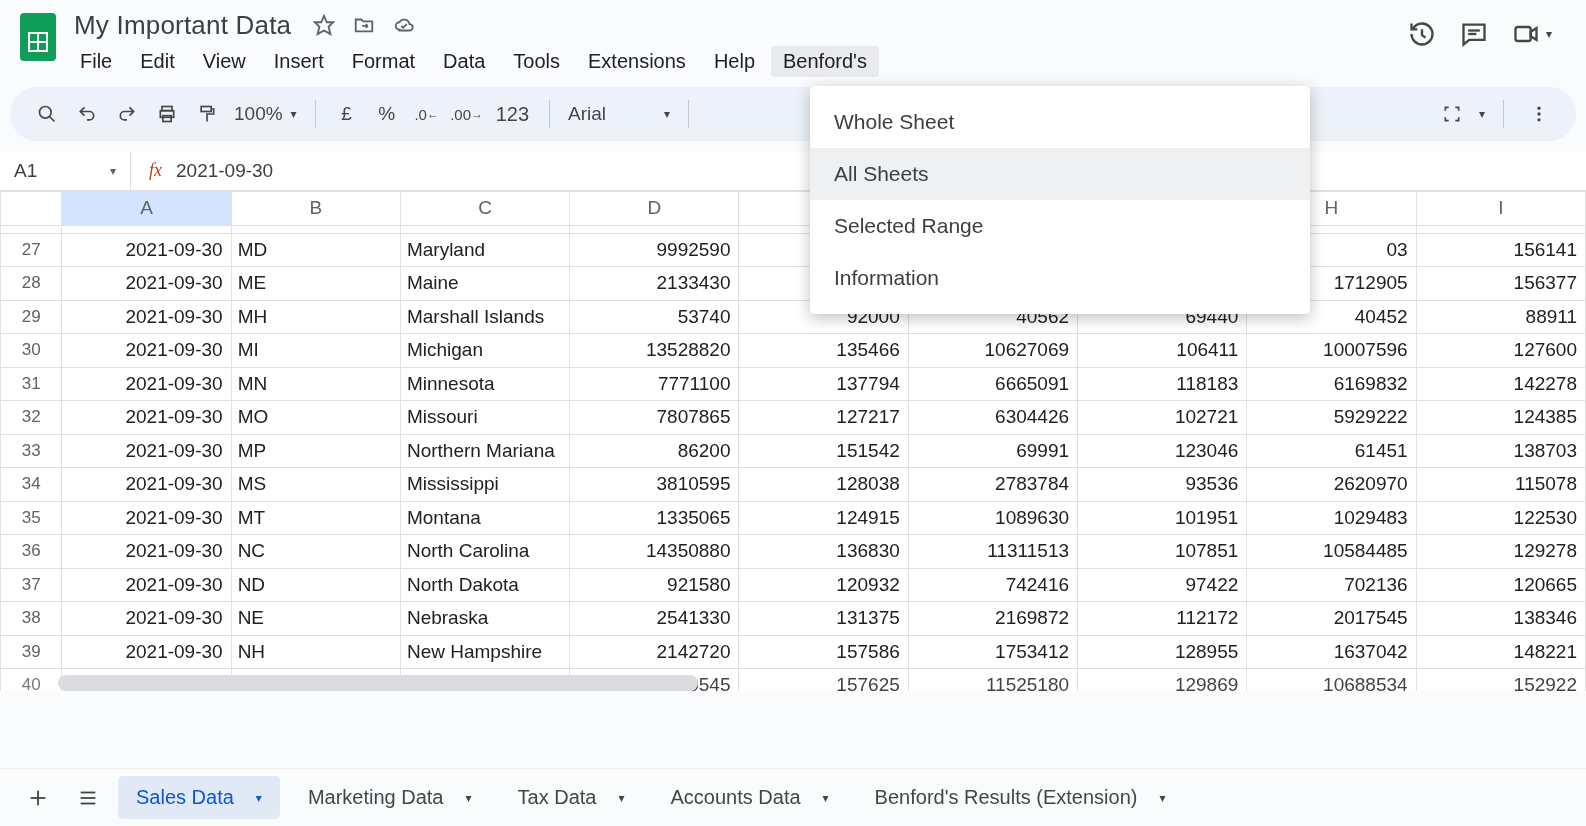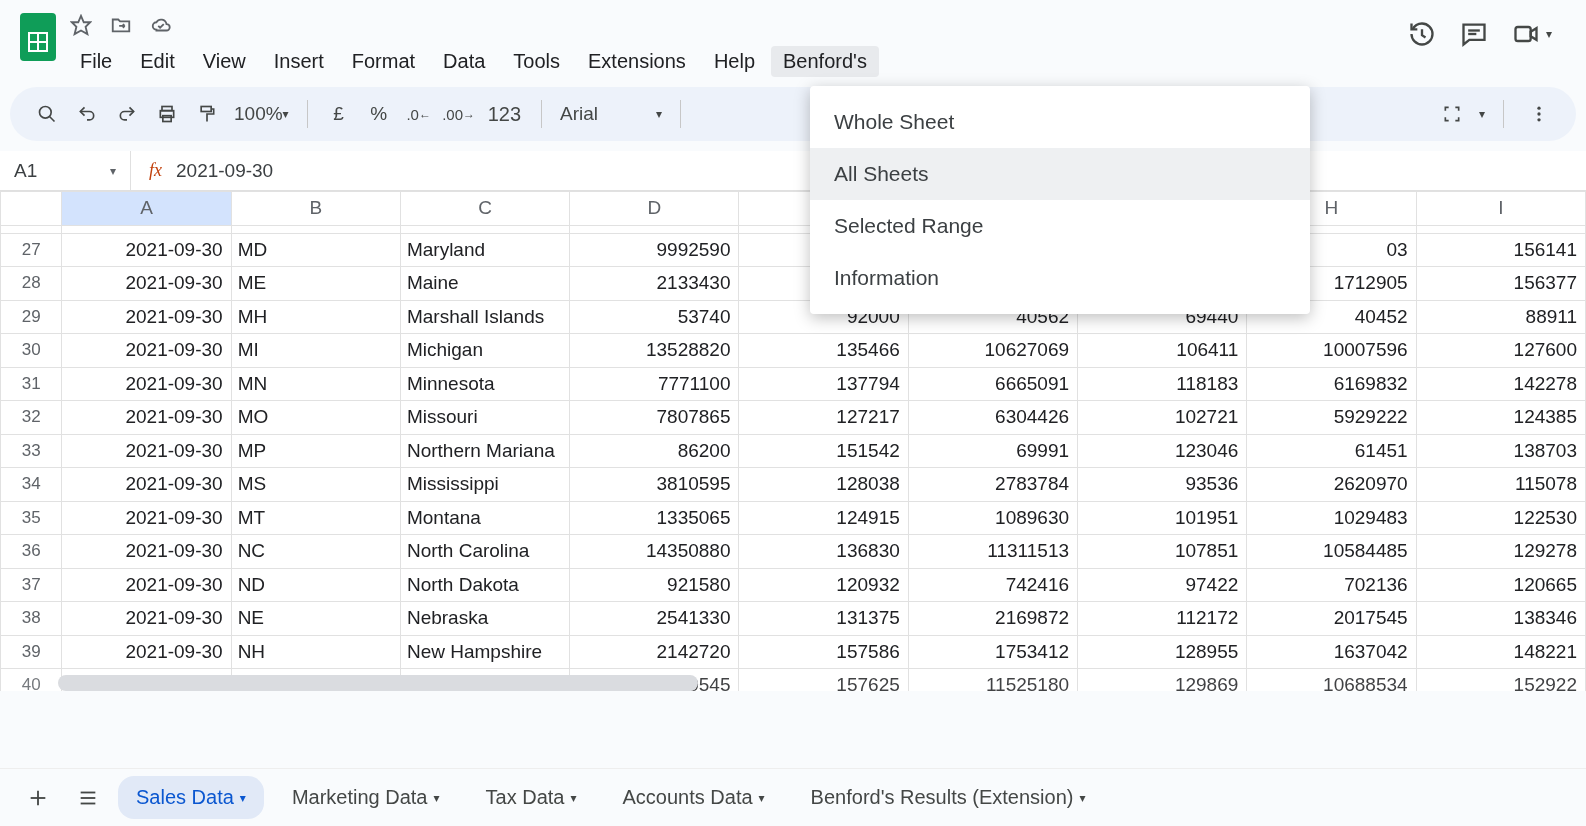--- a/index.html
+++ b/index.html
@@ -14,21 +14,21 @@
   .menubar { display:flex; gap:4px; padding:4px 0 10px 0;}
   .menu-item { font-size:20px; color:#202124; padding:4px 12px; border-radius:4px; cursor:pointer;}
   .menu-item.active { background:#e8eaed;}
   .right-icons { display:flex; align-items:center; gap:24px; padding-right:18px; padding-top:12px;}
   .right-icon { color:#444746; cursor:pointer;}
   
   .toolbar-wrap { padding: 0 10px;}
   .toolbar { background:#edf2fa; border-radius:40px; height:54px; display:flex; align-items:center; padding:0 20px; gap:6px;}
   .tb-btn { color:#444746; width:34px; height:34px; display:flex; align-items:center; justify-content:center; border-radius:4px; cursor:pointer;}
   .tb-sep { width:1px; height:28px; background:#c7c7c7; margin:0 8px;}
-  .tb-text { font-size:19px; color:#444746; padding:0 4px; display:flex; align-items:center; gap:0; cursor:pointer;}
+  .tb-text { font-size:19px; color:#444746; padding:0 4px; display:flex; align-items:center; gap:8px; cursor:pointer;}
   .tb-dropdown-arrow { font-size:12px; color:#444746;}
   .tb-more-wrap{ margin-left:auto; display:flex; align-items:center; gap:10px;}
   
   .formula-row { display:flex; align-items:center; height:40px; border-bottom:1px solid #e0e0e0; background:#fff; margin-top:10px;}
   .name-box { width:130px; padding:0 14px; font-size:19px; color:#3c4043; display:flex; align-items:center; justify-content:space-between;}
   .fx { font-style:italic; font-family: Georgia, serif; color:#c2410c; font-size:18px; padding:0 14px 0 18px; border-left:1px solid #e0e0e0; height:100%; display:flex; align-items:center;}
   .formula-val { font-size:19px; color:#3c4043;}
   
   .grid-wrap { background:#fff; overflow:hidden; height:500px; position:relative;}
   table { border-collapse:collapse; width:1586px; table-layout:fixed;}
@@ -41,40 +41,41 @@
   td.c-date { text-align:right; padding:0 8px;}
   .col-A{width:160px;} .col-B{width:160px;} .col-C{width:160px;} .col-D{width:160px;} .col-E{width:160px;} .col-F{width:160px;} .col-G{width:160px;} .col-H{width:160px;} .col-I{width:160px;}
   .hscroll { position:absolute; left:58px; bottom:0; height:16px; width:640px; background:#dadce0; border-radius:8px;}
   
   .dropdown { position:absolute; top:86px; left:810px; width:500px; background:#fff; box-shadow:0 4px 16px rgba(0,0,0,0.25); border-radius:4px; padding:10px 0; z-index:50;}
   .dropdown-item { padding:14px 24px; font-size:21px; color:#3c4043; cursor:pointer;}
   .dropdown-item.hover { background:#eef0f2;}
   
   .sheets-bar { position:absolute; bottom:0; left:0; right:0; height:58px; background:#f9fbfd; display:flex; align-items:center; padding:0 18px; gap:10px; border-top:1px solid #eee;}
   .sheets-btn { color:#444746; width:40px; height:40px; display:flex; align-items:center; justify-content:center; cursor:pointer;}
-  .sheet-tab { display:flex; align-items:center; gap:6px; padding:10px 18px; font-size:20px; color:#444746; border-radius:16px; cursor:pointer; font-weight:500;}
+  .sheet-tab { display:flex; align-items:center; gap:22px; padding:10px 18px; font-size:20px; color:#444746; border-radius:5px; cursor:pointer; font-weight:500;}
   .sheet-tab.active { background:#e1e9f7; color:#0b57d0;}
   .sheet-tab .arrow{ font-size:12px;}
   
   svg { display:block;}
 </style>
 </head>
 <body>
 
 <div class="titlebar">
   <div class="logo">
     <svg width="36" height="48" viewBox="0 0 36 48">
         <rect width="36" height="48" rx="4" fill="#0f9d58"></rect>
         <rect x="9" y="20" width="18" height="18" fill="none" stroke="#fff" stroke-width="2"></rect>
         <line x1="9" y1="29" x2="27" y2="29" stroke="#fff" stroke-width="2"></line>
         <line x1="18" y1="20" x2="18" y2="38" stroke="#fff" stroke-width="2"></line>
       </svg>
   </div>
   <div class="title-area">
     <div class="title-row">
+      <span class="doc-title">My Important Data</span>
       <span class="title-icon">
           <svg width="22" height="22" viewBox="0 0 24 24" fill="none" stroke="#5f6368" stroke-width="2">
             <polygon points="12,2 15,9 22,9 17,14 19,22 12,18 5,22 7,14 2,9 9,9"></polygon>
           </svg>
         </span>
       <span class="title-icon">
           <svg width="24" height="22" viewBox="0 0 24 24" fill="none" stroke="#5f6368" stroke-width="2">
             <path d="M3 6h6l2 2h10v11H3z"></path>
             <path d="M10 13h6m0 0-2-2m2 2-2 2"></path>
           </svg>

